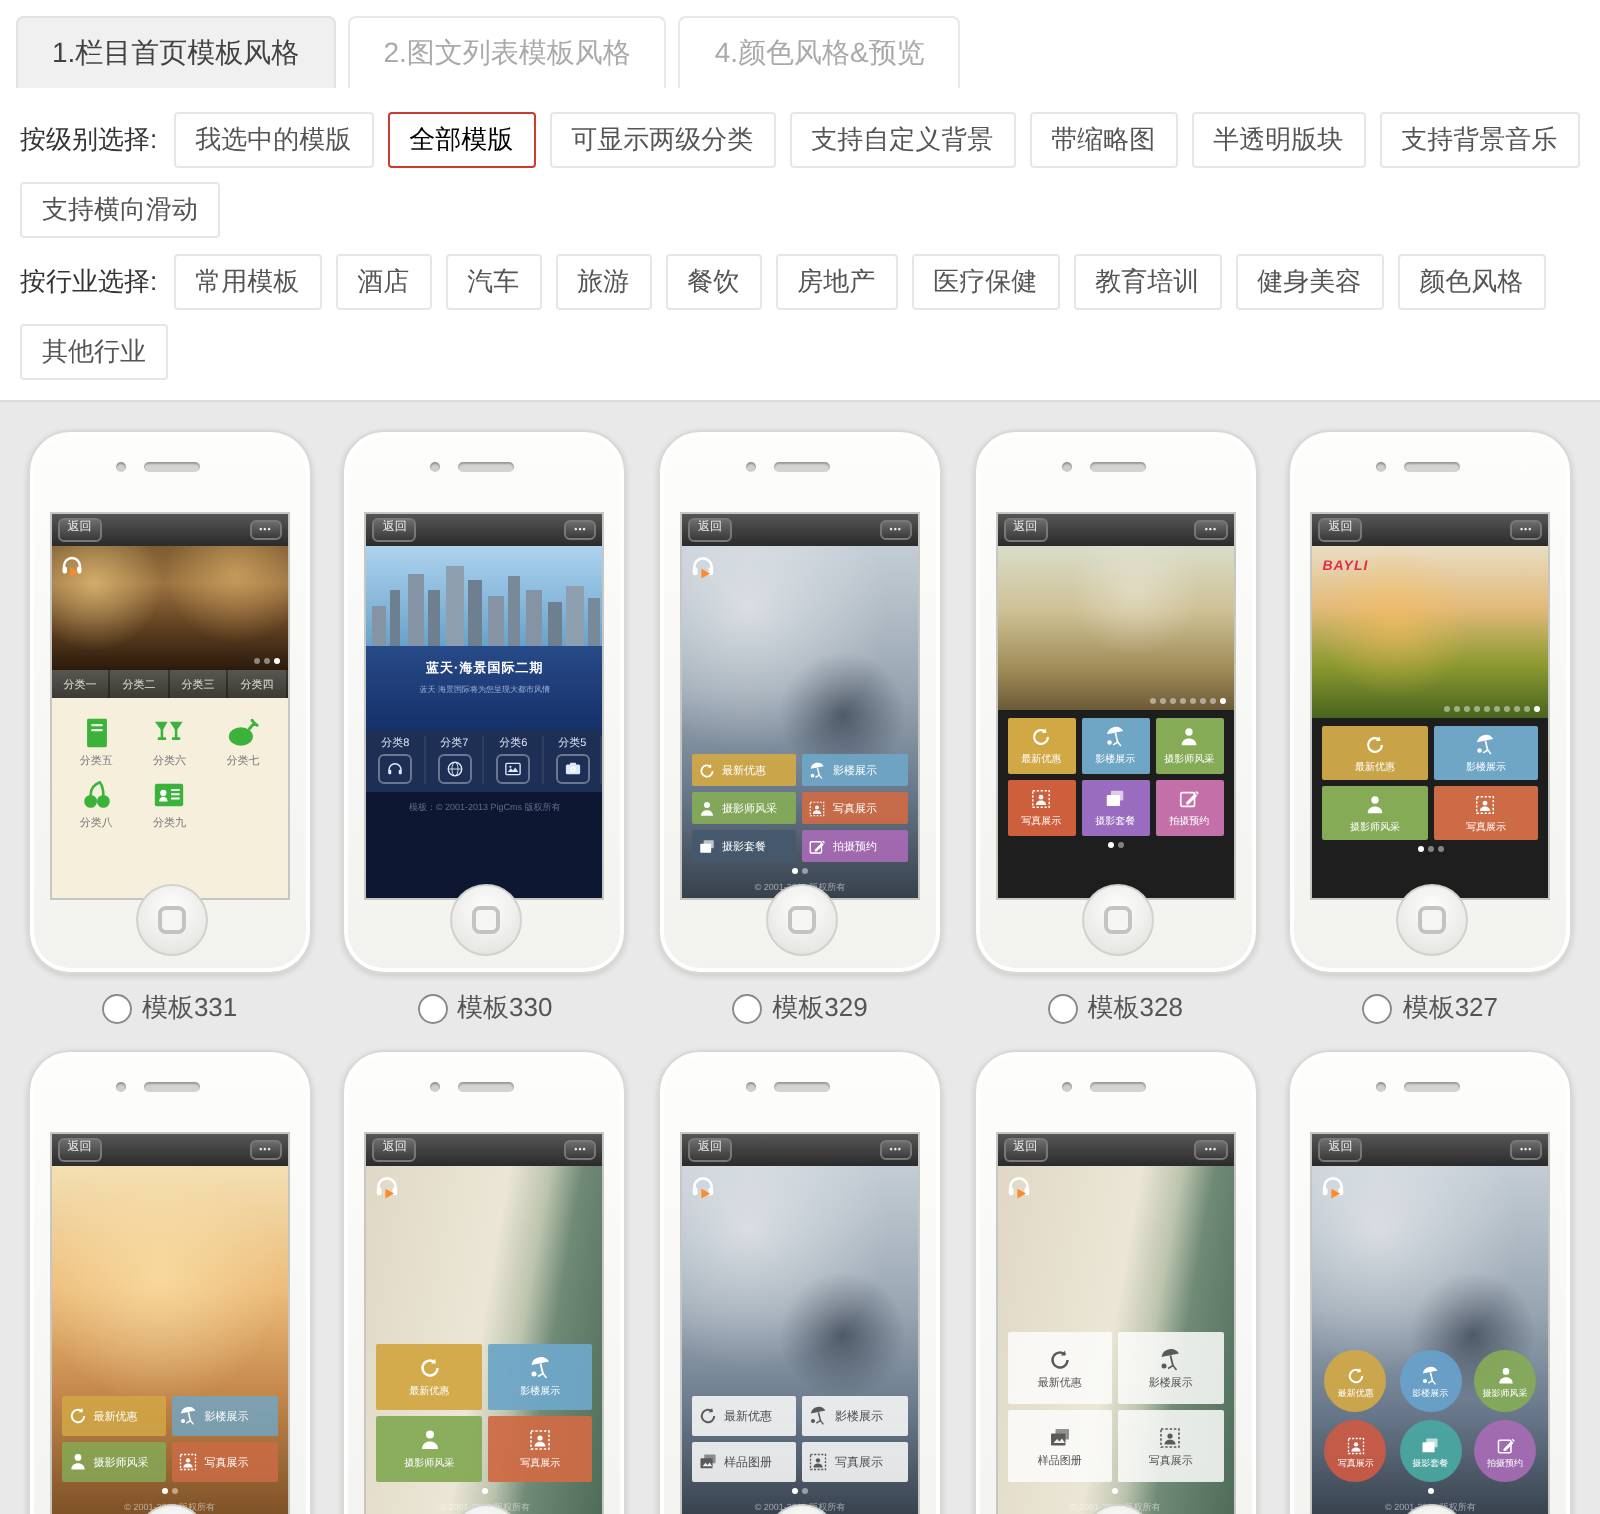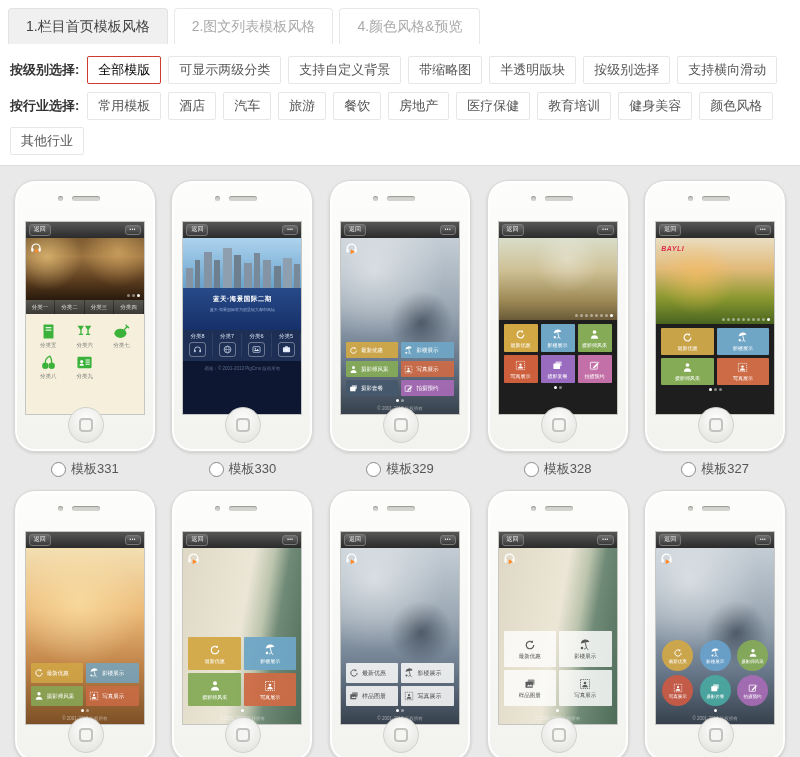--- a/index.html
+++ b/index.html
@@ -5,21 +5,21 @@
   html,body{margin:0;padding:0;}
   body{width:800px;background:#e9e9e9;font-family:"Liberation Sans","DejaVu Sans",sans-serif;-webkit-font-smoothing:antialiased;}
   .page{width:800px;overflow:hidden;}
   
   .tabs{background:#fff;display:flex;gap:6px;padding:8px 8px 0;}
   .tab{font-size:14px;color:#aaa;padding:9px 17px 8px;border:1px solid #e8e8e8;border-bottom:none;border-radius:4px 4px 0 0;background:#fff;cursor:pointer;white-space:nowrap;}
   .tab.active{background:#f0f0f0;color:#424242;border-color:#e2e2e2;}
   
   .filters{background:#fff;padding:4px 10px 10px;border-bottom:1px solid #dcdcdc;}
   .frow{display:flex;align-items:center;flex-wrap:wrap;gap:7px;margin-top:8px;}
-  .flabel{font-size:13px;color:#333;font-weight:bold;margin-right:1px;}
+  .flabel{font-size:13px;color:#333;font-weight:normal;margin-right:1px;}
   .fopt{position:relative;font-size:13px;color:#555;background:#fff;border:1px solid #e6e6e6;padding:4px 10px;border-radius:2px;cursor:pointer;white-space:nowrap;}
   .fopt.sel{border-color:#cc3a30;color:#000000;}
   
   .grid{display:grid;grid-template-columns:repeat(5,1fr);justify-items:center;padding:14px 6px 6px;row-gap:12px;}
   .cell{display:flex;flex-direction:column;align-items:center;}
   .phone{width:140px;height:270px;background:linear-gradient(180deg,#fdfdfc,#f2f2ef);border:1px solid #d8d8d4;border-radius:21px;box-shadow:0 1px 3px rgba(0,0,0,.14),inset 0 0 0 2px #fff;position:relative;cursor:pointer;}
   .cam{position:absolute;top:15px;left:calc(50% - 27px);width:5px;height:5px;border-radius:50%;background:#cfcfcb;box-shadow:inset 0 1px 1px rgba(0,0,0,.3);}
   .spk{position:absolute;top:15px;left:calc(50% - 13px);width:28px;height:5px;border-radius:3px;background:#d3d3cf;box-shadow:inset 0 1px 1px rgba(0,0,0,.28);}
   .screen{position:absolute;top:40px;left:10px;width:118px;height:192px;background:#151515;border:1px solid #c6c6c2;overflow:hidden;display:flex;flex-direction:column;}
   .home{position:absolute;bottom:8px;left:calc(50% - 17px);width:34px;height:34px;border-radius:50%;background:radial-gradient(circle at 50% 35%,#fff,#eaeae7 65%,#dddcd8);border:1px solid #d1d1cd;}
@@ -94,26 +94,27 @@
 
 <div class="page">
   <div class="tabs" id="tabs">
       <div class="tab active">1.栏目首页模板风格</div>
       <div class="tab">2.图文列表模板风格</div>
       <div class="tab">4.颜色风格&amp;预览</div>
     </div>
   <div class="filters" id="filters">
       <div class="frow">
         <span class="flabel">按级别选择:</span>
+        <span class="fopt">我选中的模版</span>
         <span class="fopt sel">全部模版</span>
         <span class="fopt">可显示两级分类</span>
         <span class="fopt">支持自定义背景</span>
         <span class="fopt">带缩略图</span>
         <span class="fopt">半透明版块</span>
-        <span class="fopt">按级别选择</span>
+        <span class="fopt">支持背景音乐</span>
         <span class="fopt">支持横向滑动</span>
       </div>
       <div class="frow">
         <span class="flabel">按行业选择:</span>
         <span class="fopt">常用模板</span>
         <span class="fopt">酒店</span>
         <span class="fopt">汽车</span>
         <span class="fopt">旅游</span>
         <span class="fopt">餐饮</span>
         <span class="fopt">房地产</span>

